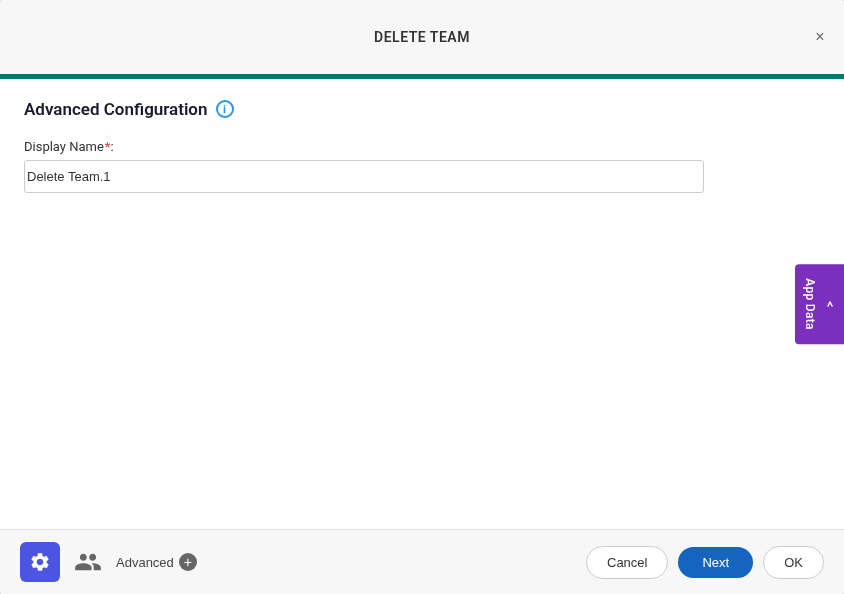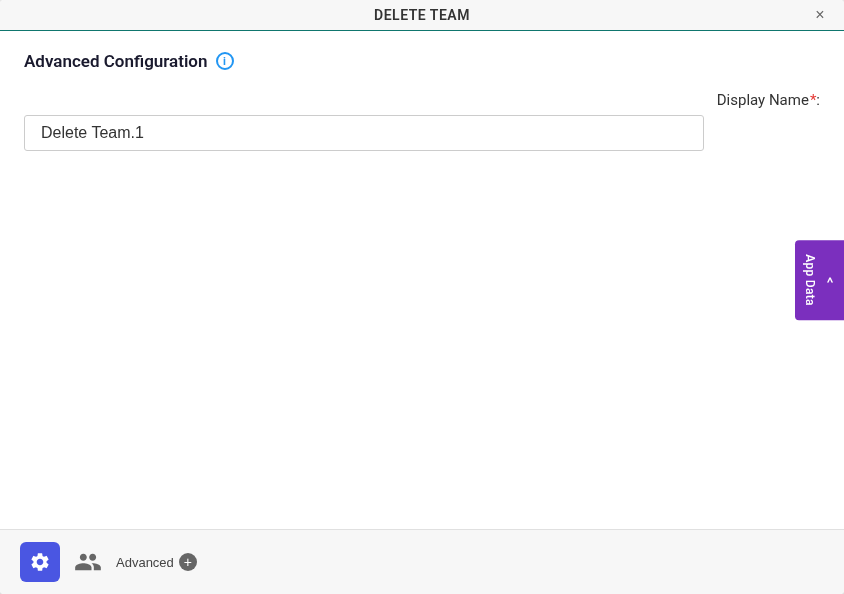--- a/index.html
+++ b/index.html
@@ -23,22 +23,22 @@
       box-shadow: 0 4px 20px rgba(0,0,0,0.2);
       display: flex;
       flex-direction: column;
     }
 
     
     .modal-titlebar {
       display: flex;
       align-items: center;
       justify-content: center;
-      padding: 7px 16px;
-      border-bottom: 1px solid #0f766e;
+      padding: 29px 16px;
+      border-bottom: 5px solid #0f766e;
       background: #f7f7f7;
       border-radius: 4px 4px 0 0;
       position: relative;
     }
 
     .modal-title {
       font-size: 14px;
       font-weight: 600;
       color: #333;
       letter-spacing: 0.5px;
@@ -98,38 +98,37 @@
       cursor: pointer;
       flex-shrink: 0;
     }
 
     .form-group {
       margin-bottom: 16px;
     }
 
     .form-label {
       display: block;
-      font-size: 15px;
+      font-size: 13px;
       color: #333;
       margin-bottom: 6px;
-      text-align: right;
     }
 
     .required-star {
       color: #e53935;
       margin-left: 1px;
     }
 
     .form-input {
       width: 100%;
       max-width: 680px;
-      padding: 8px 16px;
+      padding: 8px 2px;
       border: 1px solid #ccc;
       border-radius: 3px;
-      font-size: 16px;
+      font-size: 13px;
       color: #333;
       outline: none;
     }
 
     .form-textarea {
       width: 100%;
       max-width: 680px;
       height: 65px;
       padding: 8px 10px;
       border: 1px solid #ccc;
@@ -325,15 +324,20 @@
           <path d="M16 11c1.66 0 2.99-1.34 2.99-3S17.66 5 16 5c-1.66 0-3 1.34-3 3s1.34 3 3 3zm-8 0c1.66 0 2.99-1.34 2.99-3S9.66 5 8 5C6.34 5 5 6.34 5 8s1.34 3 3 3zm0 2c-2.33 0-7 1.17-7 3.5V19h14v-2.5c0-2.33-4.67-3.5-7-3.5zm8 0c-.29 0-.62.02-.97.05 1.16.84 1.97 1.97 1.97 3.45V19h6v-2.5c0-2.33-4.67-3.5-7-3.5z"></path>
         </svg>
       </div>
 
       <button class="advanced-btn">
         <span>Advanced</span>
         <div class="plus-circle">+</div>
       </button>
     </div>
 
+    <div class="footer-right">
+      <button class="btn-cancel">Cancel</button>
+      <button class="btn-next">Next</button>
+      <button class="btn-ok">OK</button>
+    </div>
   </div>
 
 </div>
 
 </body></html>

